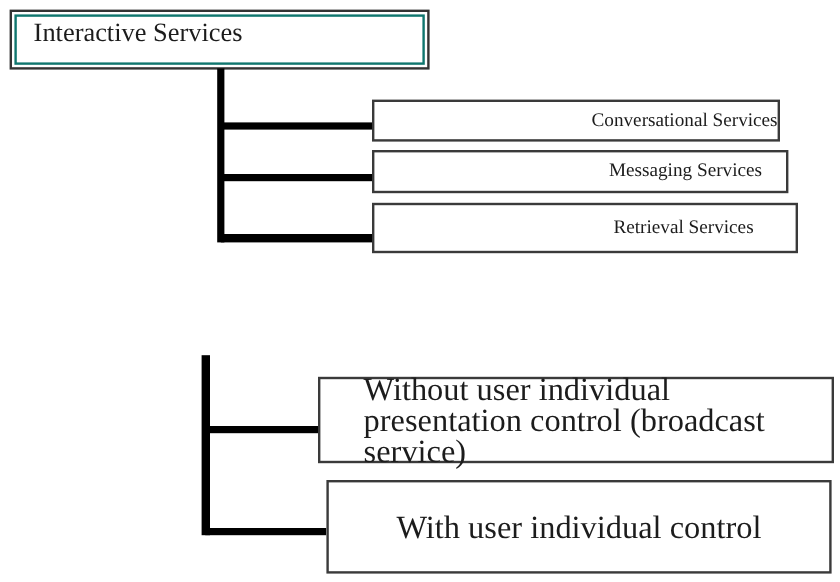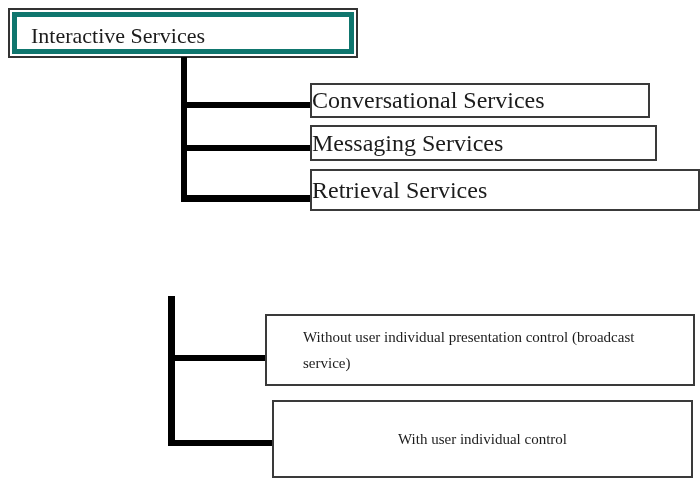--- a/index.html
+++ b/index.html
@@ -23,48 +23,49 @@
     border: 2px solid #3a3a3a;
   }
   .double {
     border: 2px solid #333333;
     padding: 2px;
   }
   .double-inner {
     box-sizing: border-box;
     width: 100%;
     height: 100%;
-    border: 5px solid #0f766e;
+    border: 2px solid #0f766e;
     display: flex;
-    align-items: flex-end;
+    align-items: flex-start;
   }
   .title-text {
     font-size: 22px;
     padding-left: 14px;
     white-space: nowrap;
   }
   .child-text {
-    font-size: 24px;
+    font-size: 16px;
     width: 100%;
-    text-align: left;
+    text-align: right;
+    margin-left: 24px;
   }
   .bottom-text {
-    font-size: 15px;
+    font-size: 27px;
     line-height: 26px;
   }
   .line {
     position: absolute;
     background: #000000;
   }
 
   
   #box-interactive   { left: 8px;   top: 8px;   width: 350px; height: 50px; }
   #box-conversational{ left: 310px; top: 83px;  width: 340px; height: 35px; }
   #box-messaging     { left: 310px; top: 125px; width: 347px; height: 36px; }
-  #box-retrieval     { left: 310px; top: 169px; width: 390px; height: 42px; }
+  #box-retrieval     { left: 310px; top: 169px; width: 355px; height: 42px; }
   #box-distribution  { left: 27px;  top: 224px; width: 353px; height: 73px; }
   #box-without       { left: 265px; top: 314px; width: 430px; height: 72px; }
   #box-with          { left: 272px; top: 400px; width: 421px; height: 78px; justify-content: center; }
 
   #box-messaging .child-text { padding-right: 20px; }
   #box-retrieval .child-text { padding-right: 35px; }
   #box-without .bottom-text  { padding-left: 36px; padding-right: 10px; text-align: left; }
   #box-with .bottom-text     { width: 100%; text-align: center; }
 
   #trunk-interactive  { left: 181px; top: 57px;  width: 6px;   height: 145px; }

